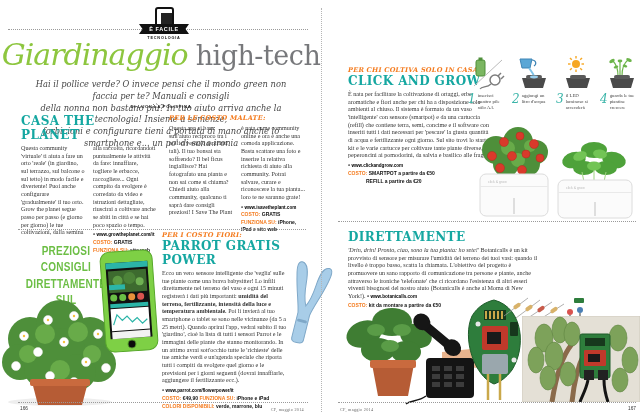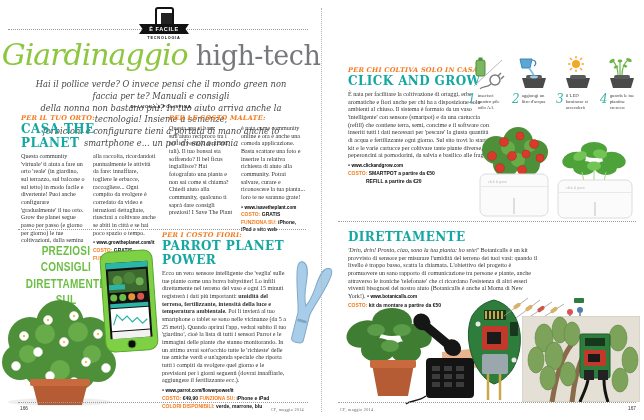--- a/index.html
+++ b/index.html
@@ -83,21 +83,20 @@
     <div class="abs intro" style="left:26px;top:79px;width:270px;">
       <div>Hai il pollice verde? O invece pensi che il mondo green non faccia per te? Manuali e consigli</div>
       <div>della nonna non bastano più? In tuo aiuto arriva anche la tecnologia! Insieme a semenze,</div>
       <div>forbicioni e configurare tieni a portata di mano anche lo smartphone e... un po' di sana ironia</div>
     </div>
     <div class="abs byline" style="left:0;top:104px;width:322px;">DI LUCILLA POLISTINA</div>
 
     <div class="abs" style="left:21px;top:114px;width:284px;display:flex;gap:12px;">
 
       <div style="width:136px;">
-        <div class="kicker">PER IL TUO ORTO:</div>
         <div class="atitle">CASA THE PLANET</div>
         <div class="cols">
           <p class="col body">Questa community 'virtuale' ti aiuta a fare un orto 'reale' (in giardino, sul terrazzo, sul balcone o sul tetto) in modo facile e divertente! Puoi anche configurare 'gradualmente' il tuo orto. Grow the planet segue passo per passo (e giorno per giorno) le tue coltivazioni, dalla semina</p>
           <div class="col">
             <p class="body">alla raccolta, ricordandoti puntualmente le attività da fare: innaffiare, togliere le erbacce, raccogliere... Ogni compito da svolgere è corredato da video e istruzioni dettagliate, riuscirai a coltivare anche se abiti in città e se hai poco spazio o tempo.</p>
             <p class="url"><span class="dotb">●</span> <span>www.growtheplanet.com/it</span></p>
             <p class="meta-line"><span class="lbl">COSTO:</span> <span class="val">GRATIS</span></p>
             <p class="meta-line"><span class="lbl">FUNZIONA SU:</span> <span class="val">sito web</span></p>
           </div>
         </div>
@@ -187,21 +186,21 @@
       </g>
       <rect x="9" y="53" width="38" height="4" fill="#2bb5a8"></rect>
       <rect x="9" y="58" width="38" height="22" fill="#fff"></rect>
       <polyline points="11,74 15,64 20,70 25,66 30,72 35,68 40,74 45,70" fill="none" stroke="#2bb5a8" stroke-width="1.2"></polyline>
       <rect x="9" y="81" width="38" height="7" fill="#f2f2f2"></rect>
       <circle cx="28" cy="94" r="4" fill="#0c0c0c" stroke="#5aa32e" stroke-width="1"></circle>
     </svg>
 
     <div class="abs" style="left:162px;top:231px;width:126px;">
       <div class="kicker">PER I COSTO FIORI:</div>
-      <div class="atitle">PARROT PLANET POWER</div>
+      <div class="atitle">PARROT GRATIS POWER</div>
       <p class="body" style="margin-top:3px;"><span>Ecco un vero sensore intelligente che 'veglia' sulle tue piante come una brava babysitter! Lo infili direttamente nel terreno del vaso e ogni 15 minuti registrerà i dati più importanti: </span><b>umidità del terreno, fertilizzante, intensità della luce e temperatura ambientale.</b><span> Poi li invierà al tuo smartphone o tablet se sono nelle vicinanze (da 5 a 25 metri). Quando aprirai l'app, vedrai subito il tuo 'giardino', cioè la lista di tutti i sensori Parrot e le immagini delle piante che stanno monitorando. In un attimo avrai sott'occhio tutte le 'richieste' delle tue amiche verdi e un'agenda speciale che riporta tutti i compiti da svolgere quel giorno e le previsioni per i giorni seguenti (dovrai innaffiarle, aggiungere il fertilizzante ecc.).</span></p>
       <p class="url"><span class="dotb">●</span> <span>www.parrot.com/flowerpower/it</span></p>
       <p class="meta-line"><span class="lbl">COSTO:</span> <span class="val">€49,90</span> <span class="lbl">FUNZIONA SU:</span> <span class="val">iPhone e iPad</span></p>
       <p class="meta-line"><span class="lbl">COLORI DISPONIBILI:</span> <span class="val">verde, marrone, blu</span></p>
     </div>
 
     <svg class="abs" style="left:286px;top:262px;transform:rotate(14deg);" width="40" height="86" viewBox="0 0 40 86">
       <path d="M6 2 C12 2 14 10 15 22 C16 34 18 40 20 44 C22 40 24 34 25 22 C26 10 28 2 34 2 C38 2 38 8 36 16 C33 30 28 42 26 52 L26 78 C26 83 14 83 14 78 L14 52 C12 42 7 30 4 16 C2 8 2 2 6 2 Z" fill="#a8cde8" stroke="#7fa8c8" stroke-width="1"></path>
       <rect x="15" y="58" width="10" height="3" rx="1.5" fill="#7fa8c8"></rect>
     </svg>

